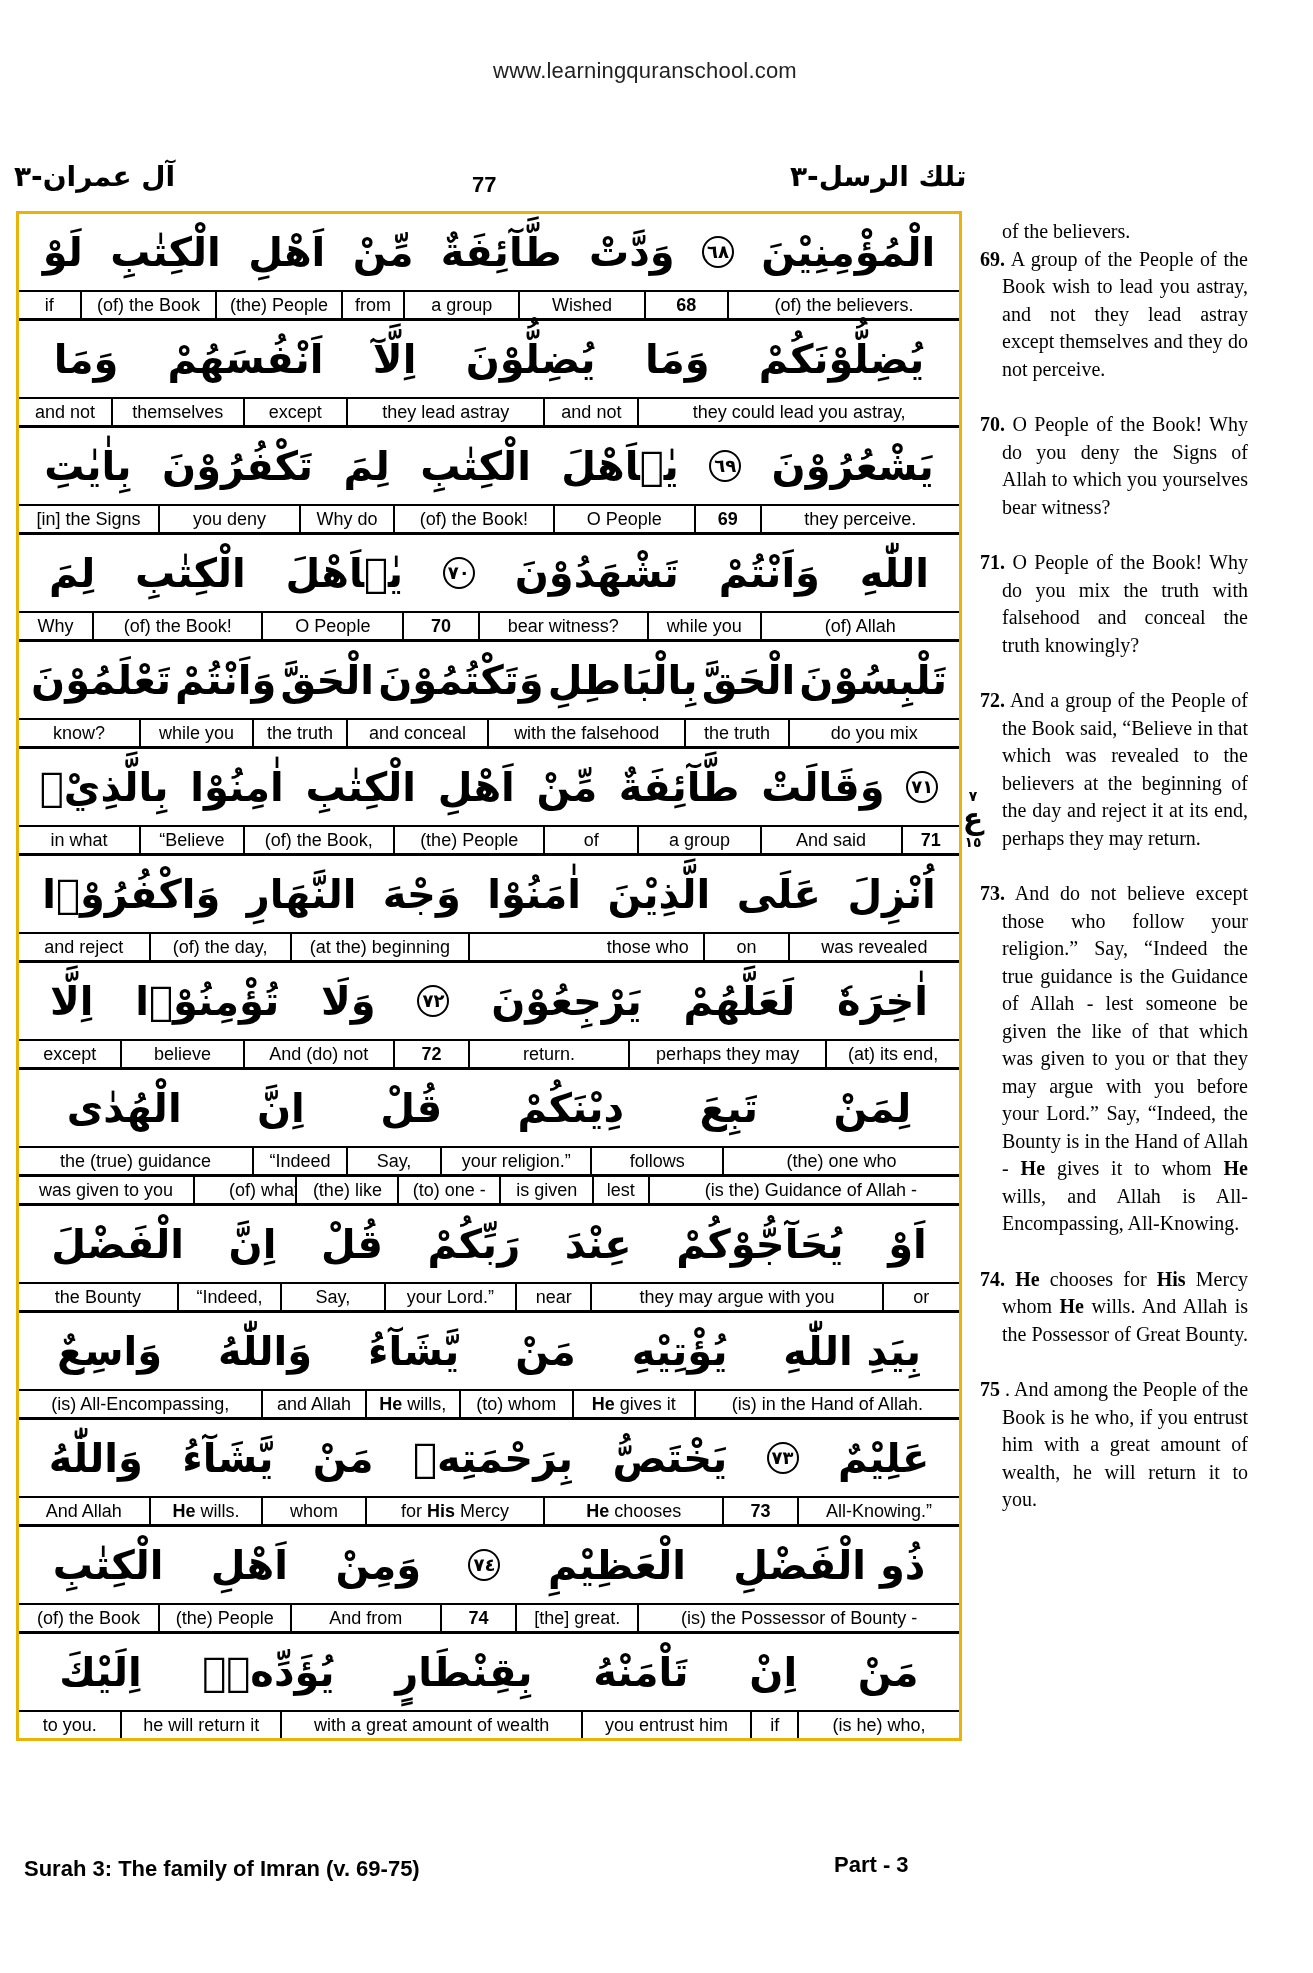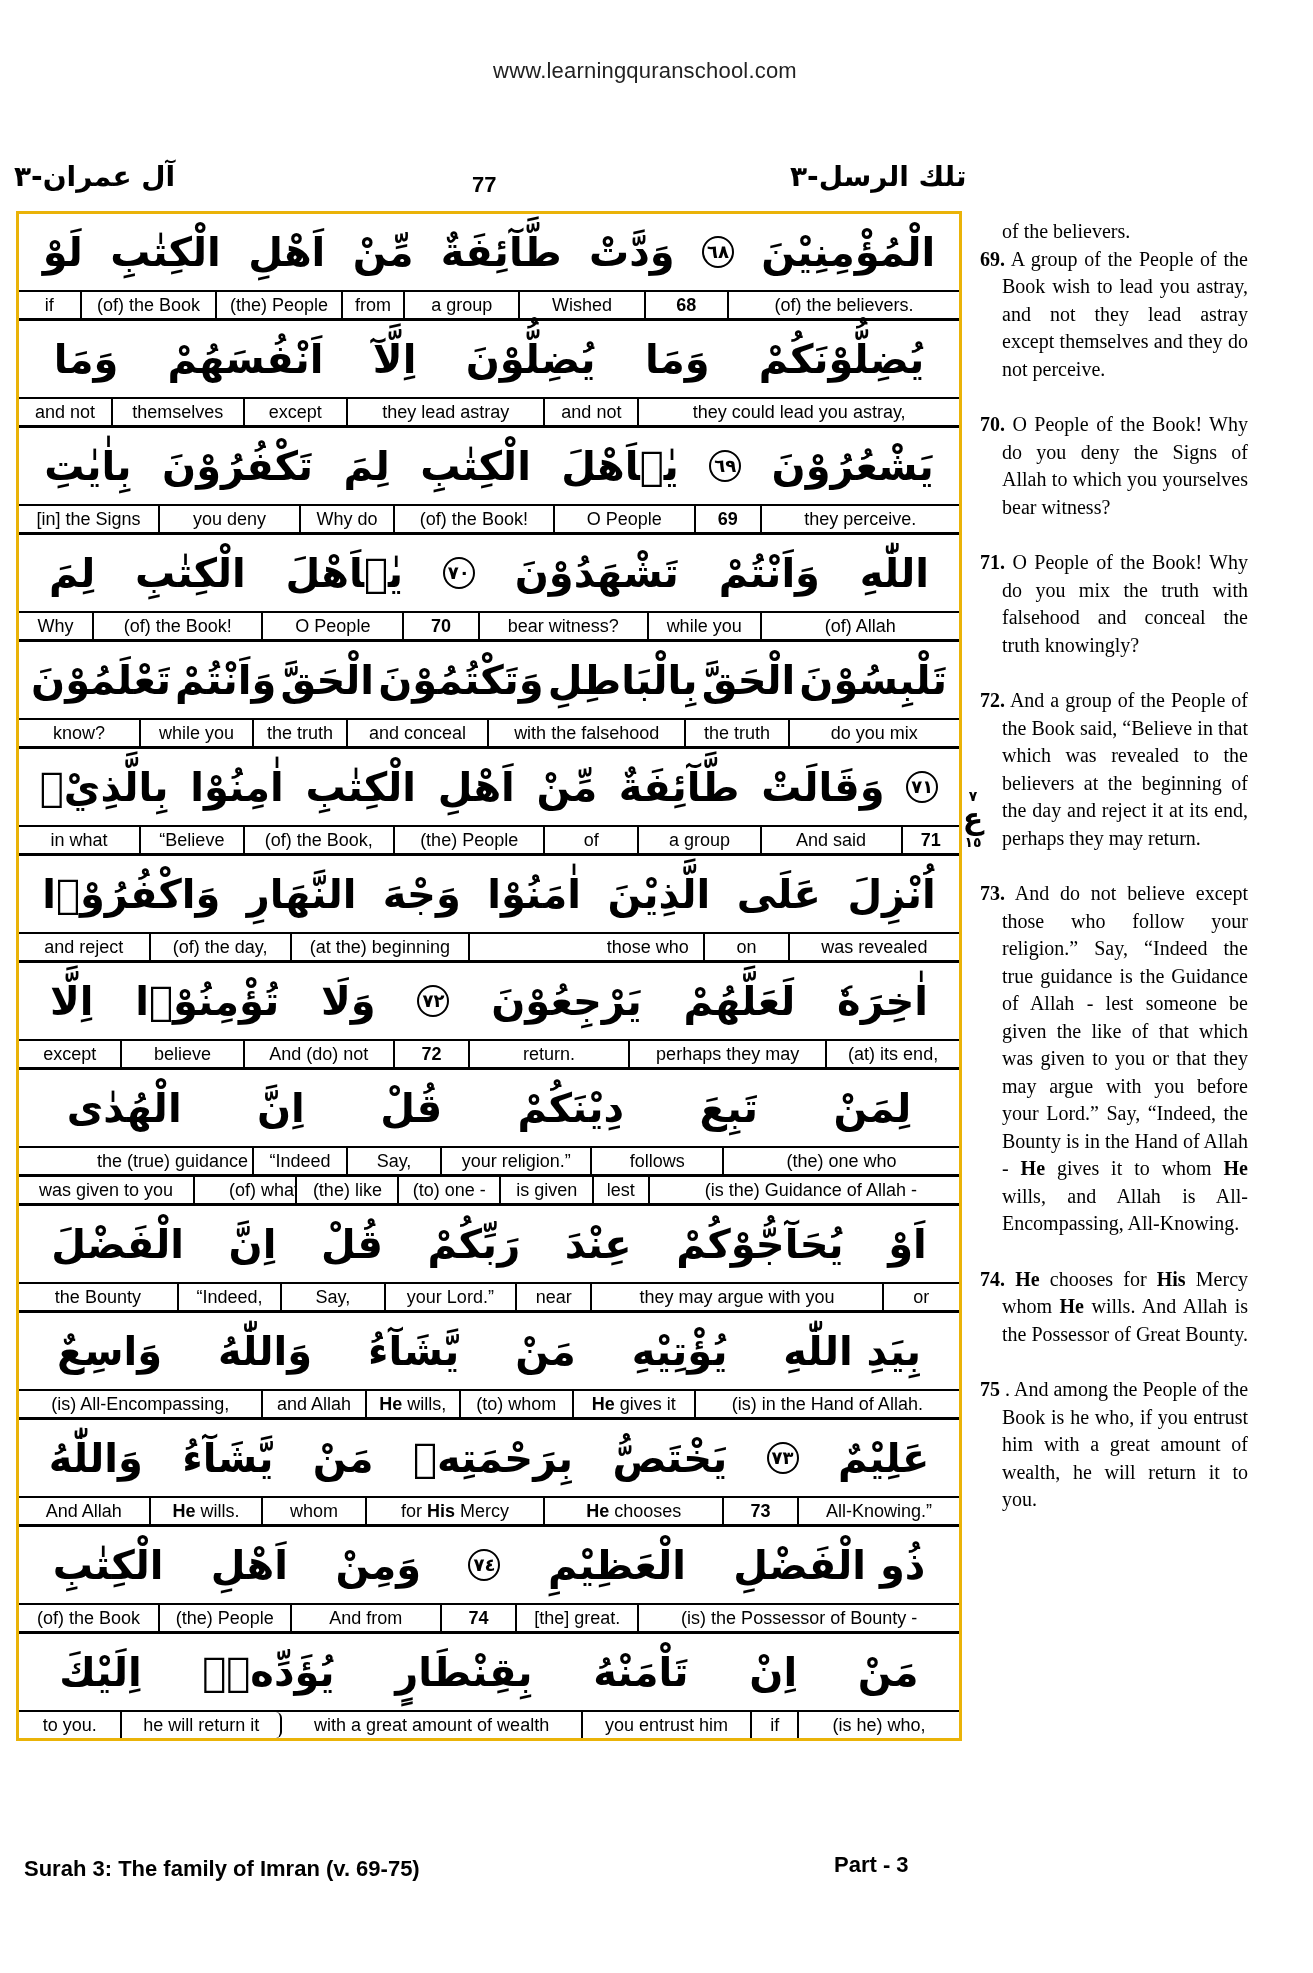--- a/index.html
+++ b/index.html
@@ -186,21 +186,21 @@
     </div>
     <div class="arow" style="flex-direction: row; direction: ltr;">
       <span dir="rtl">الْهُدٰى</span>
       <span dir="rtl">اِنَّ</span>
       <span dir="rtl">قُلْ</span>
       <span dir="rtl">دِيْنَكُمْ</span>
       <span dir="rtl">تَبِعَ</span>
       <span dir="rtl">لِمَنْ</span>
     </div>
     <div class="grow">
-      <div class="cell" style="width: 25%; text-align: right;">the (true) guidance</div>
+      <div class="cell" style="width: 25%;">the (true) guidance</div>
       <div class="cell" style="width: 10%;">“Indeed</div>
       <div class="cell" style="width: 10%;">Say,</div>
       <div class="cell" style="width: 16%;">your religion.”</div>
       <div class="cell" style="width: 14%;">follows</div>
       <div class="cell" style="width: 25%;">(the) one who</div>
     </div>
     <div class="grow">
       <div class="cell" style="width: 19%;">was given to you</div>
       <div class="cell" style="width: 11%; padding-left: 34px;">(of) what</div>
       <div class="cell" style="width: 11%;">(the) like</div>
@@ -280,21 +280,21 @@
     <div class="arow" style="flex-direction: row; direction: ltr;">
       <span dir="rtl">اِلَيْكَ</span>
       <span dir="rtl">يُؤَدِّهٖۤ</span>
       <span dir="rtl">بِقِنْطَارٍ</span>
       <span dir="rtl">تَاْمَنْهُ</span>
       <span dir="rtl">اِنْ</span>
       <span dir="rtl">مَنْ</span>
     </div>
     <div class="grow">
       <div class="cell" style="width: 11%;">to you.</div>
-      <div class="cell" style="width: 17%; border-radius: 6px;">he will return it</div>
+      <div class="cell" style="width: 17%;">he will return it</div>
       <div class="cell" style="width: 32%;">with a great amount of wealth</div>
       <div class="cell" style="width: 18%;">you entrust him</div>
       <div class="cell" style="width: 5%;">if</div>
       <div class="cell" style="width: 17%;">(is he) who,</div>
     </div>
   </div>
 
 <div class="ruku">
   <span>٧</span>
   <span class="big">ع</span>

